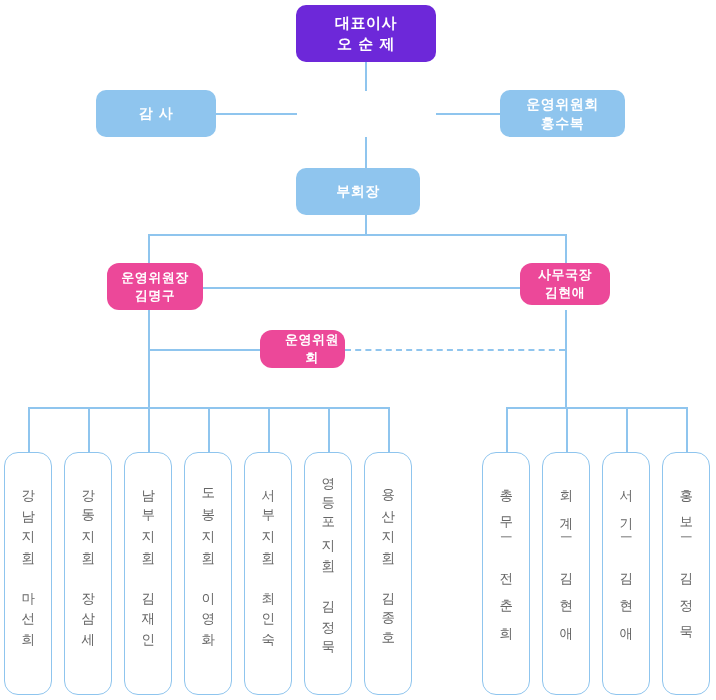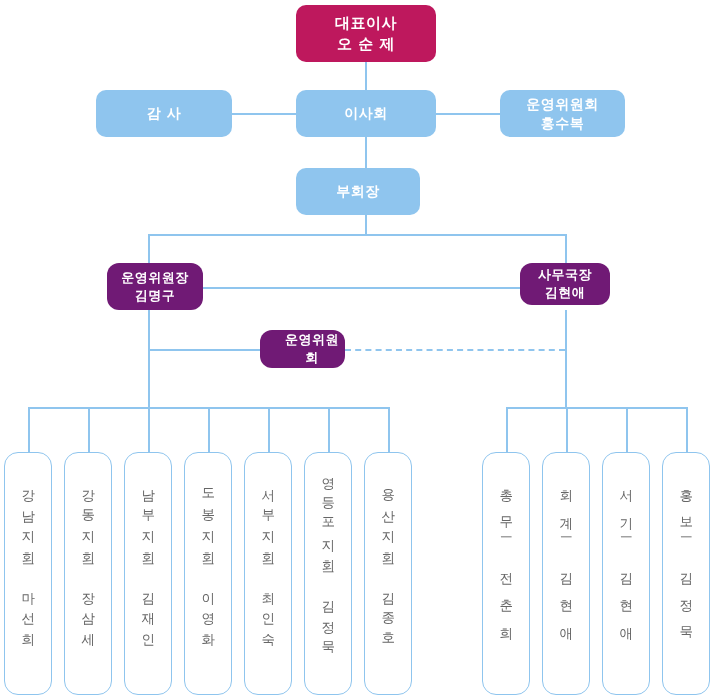--- a/index.html
+++ b/index.html
@@ -24,23 +24,23 @@
     justify-content: center;
     text-align: center;
     border-radius: 10px;
     color: #ffffff;
     font-weight: bold;
     line-height: 1.35;
     letter-spacing: 0.5px;
     white-space: pre-line;
     z-index: 3;
   }
-  .node.blue-dark { background: #be185d; font-size: 15px; }
+  .node.blue-dark { background: #6d28d9; font-size: 15px; }
   .node.blue-light { background: #8fc5ee; font-size: 14px; }
-  .node.gray { background: #701a75; font-size: 13px; border-radius: 12px; }
+  .node.gray { background: #ec4899; font-size: 13px; border-radius: 12px; }
 
   
   .leaf {
     position: absolute;
     top: 452px;
     width: 48px;
     height: 243px;
     border: 1.6px solid #8fc5ee;
     border-radius: 14px;
     background: #ffffff;
@@ -114,23 +114,22 @@
 
   <div class="ln h" style="left:506px; top:407px; width:180px;"></div>
   <div class="ln v" style="left:506px; top:407px; height:45px;"></div>
   <div class="ln v" style="left:566px; top:407px; height:45px;"></div>
   <div class="ln v" style="left:626px; top:407px; height:45px;"></div>
   <div class="ln v" style="left:686px; top:407px; height:45px;"></div>
 
   <div class="node blue-dark" style="left:296px; top:5px; width:140px; height:57px;">대표이사
 오 순 제</div>
 
-  <div class="node blue-light" style="left:96px; top:90px; width:136px; height:47px;text-align:right;">감 사</div>
+  <div class="node blue-light" style="left:96px; top:90px; width:120px; height:47px;text-align:right;">감 사</div>
 
-  <div class="node blue-light" style="left:296px; top:90px; width:140px; height:47px;">이사회</div>
 
   <div class="node blue-light" style="left:500px; top:90px; width:125px; height:47px;">운영위원회
 홍수복</div>
 
   <div class="node blue-light" style="left:296px; top:168px; width:124px; height:47px;">부회장</div>
 
   <div class="node gray" style="left:107px; top:263px; width:96px; height:47px;">운영위원장
 김명구</div>
 
   <div class="node gray" style="left:520px; top:263px; width:90px; height:42px;">사무국장

